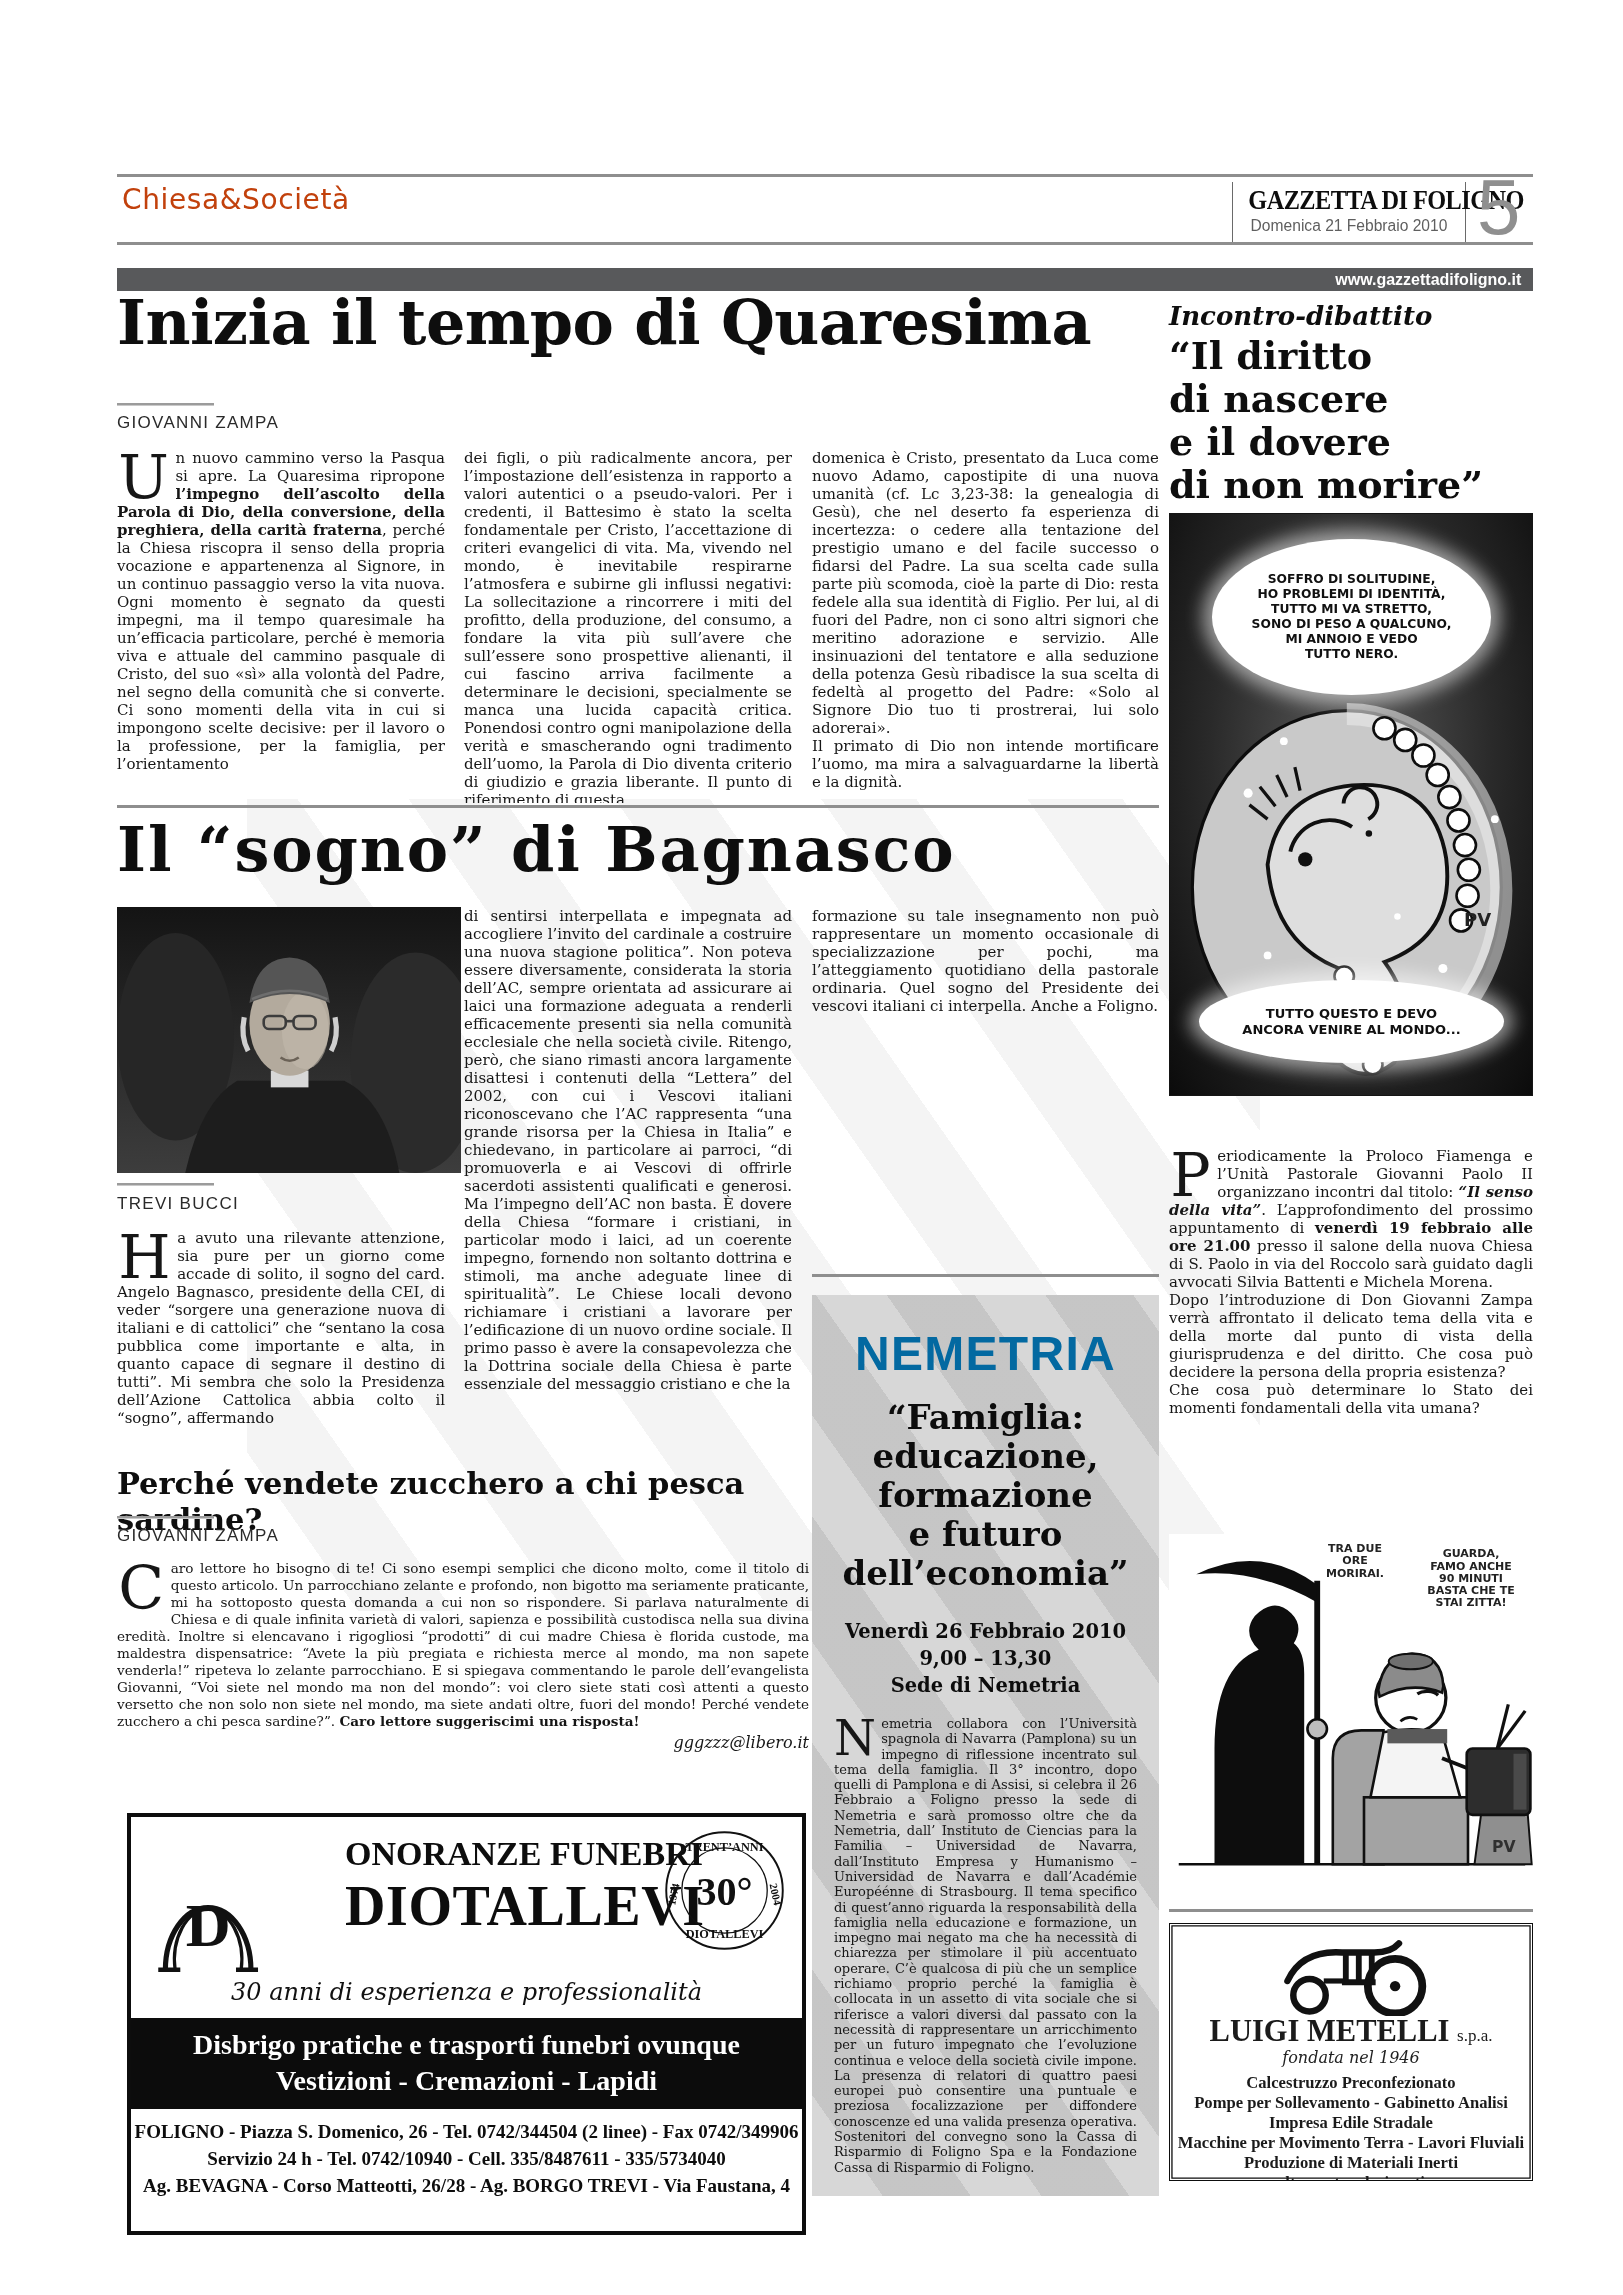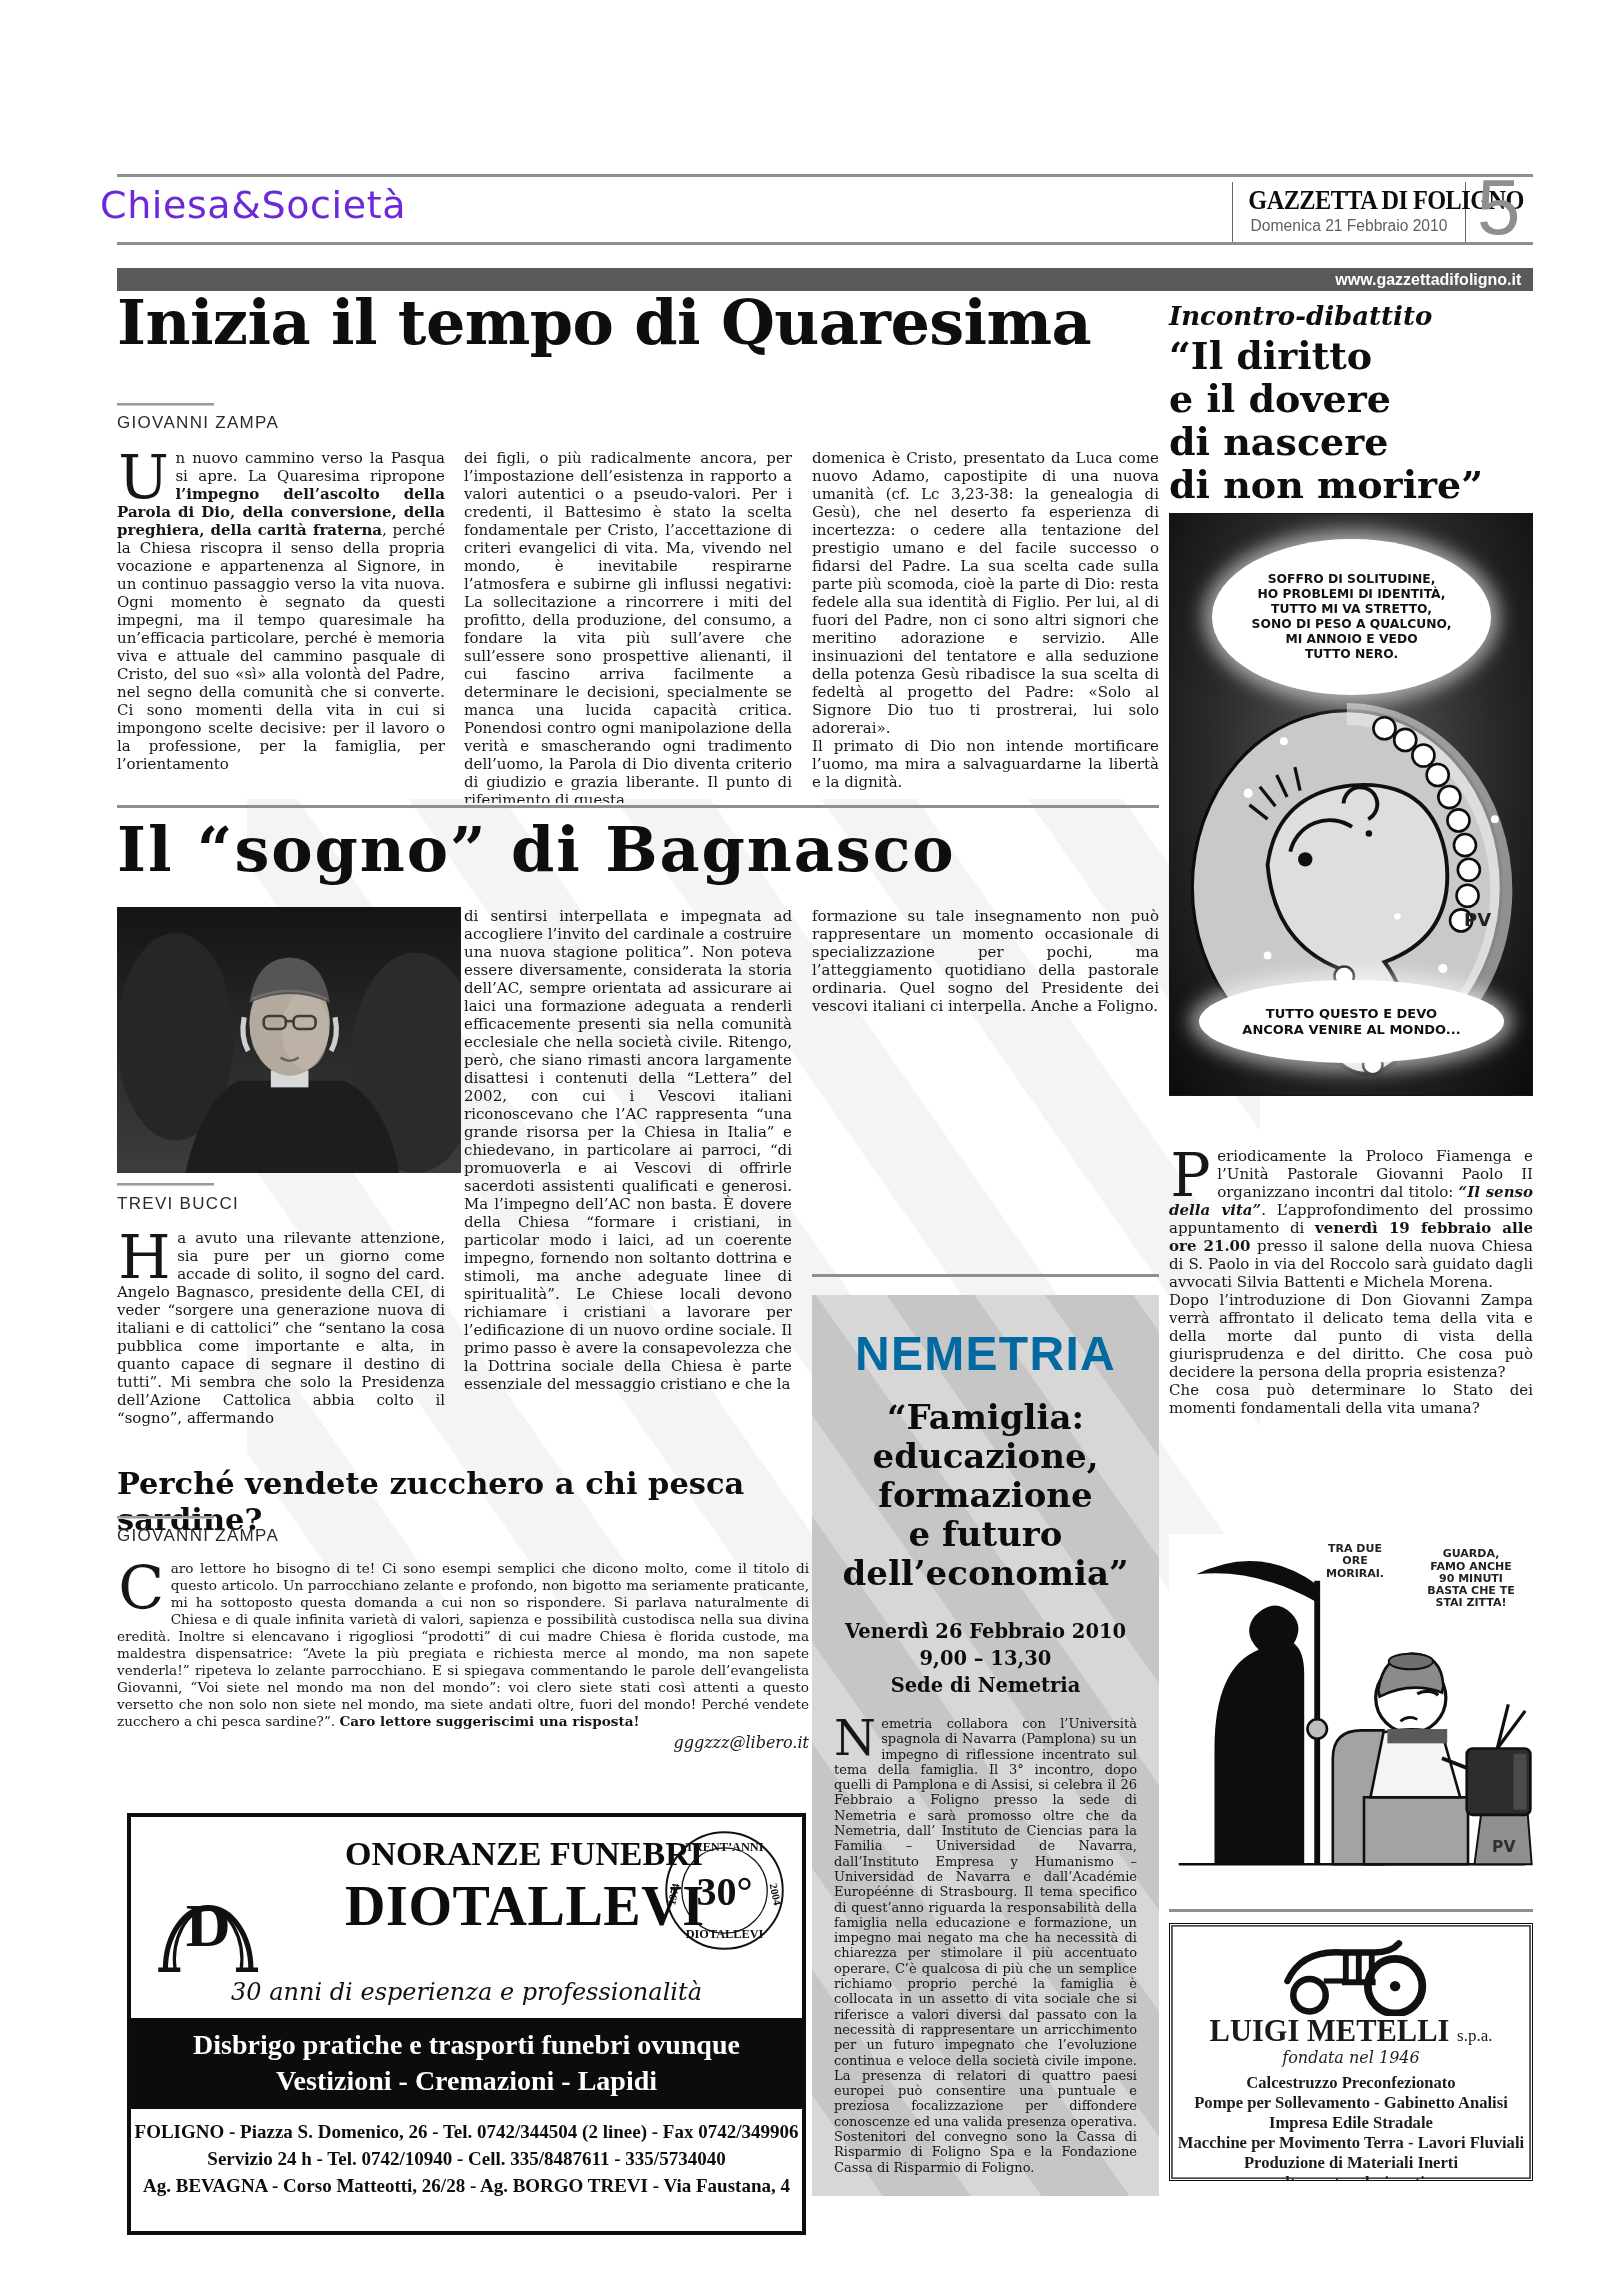--- a/index.html
+++ b/index.html
@@ -8,22 +8,22 @@
   [data-name]{box-sizing:border-box;}
 
   
   .dbl{border-top:2.6px solid #8e8e8e;border-bottom:1.3px solid #8e8e8e;height:3.2px;position:absolute;}
   .kickbar{position:absolute;width:97px;height:1.9px;border-top:2.6px solid #9b9b9b;border-bottom:1.3px solid #c9c9c9;}
   .webbar{position:absolute;left:117px;top:253px;width:1416px;height:23.4px;background:#58595b;
           color:#fff;font-family:"Liberation Sans",sans-serif;font-weight:bold;font-size:16px;
           line-height:23.4px;text-align:right;padding-right:11.7px;margin-top:15px;}
 
   
-  .section-label{position:absolute;left:100px;top:183px;font-family:"DejaVu Sans",sans-serif;
-          font-size:38px;color:#6d28d9;letter-spacing:0.6px;}
+  .section-label{position:absolute;left:122px;top:183px;font-family:"DejaVu Sans",sans-serif;
+          font-size:28px;color:#c2410c;letter-spacing:0.6px;}
   .mastbox{position:absolute;left:1232px;top:182px;width:234px;height:61px;
           border-left:1.3px solid #6a6a6a;border-right:1.3px solid #6a6a6a;text-align:center;padding-top:2.6px;}
   .masthead{display:inline-block;font-family:"Liberation Serif",serif;font-weight:bold;font-size:27px;
           color:#0d0d0d;transform:scaleX(.9);white-space:nowrap;letter-spacing:-0.6px;}
   .mastdate{font-family:"Liberation Sans",sans-serif;font-size:15.6px;color:#5f5f5f;margin-top:1.3px;}
   .pagenum{position:absolute;left:1477px;top:168px;font-family:"Liberation Sans",sans-serif;
           font-size:78px;color:#8f8f8f;line-height:1;}
 
   
   .h1{position:absolute;font-family:"DejaVu Serif",serif;font-weight:bold;color:#0e0e0e;}
@@ -110,22 +110,22 @@
   <div class="body dc" style="left:117px;top:449px;width:328px;height:354px;" data-name="article-quaresima-col1">
     <span data-name="col1-text">Un nuovo cammino verso la Pasqua si apre. La Quaresima ripropone </span><b data-name="col1-bold-text">l’impegno dell’ascolto della Parola di Dio, della conversione, della preghiera, della carità fraterna</b><span data-name="col1-rest-text">, perché la Chiesa riscopra il senso della propria vocazione e appartenenza al Signore, in un continuo passaggio verso la vita nuova. Ogni momento è segnato da questi impegni, ma il tempo quaresimale ha un’efficacia particolare, perché è memoria viva e attuale del cammino pasquale di Cristo, del suo «sì» alla volontà del Padre, nel segno della comunità che si converte. Ci sono momenti della vita in cui si impongono scelte decisive: per il lavoro o la professione, per la famiglia, per l’orientamento</span>
   </div>
   <div class="body" style="left:464px;top:449px;width:328px;height:354px;" data-name="article-quaresima-col2">dei figli, o più radicalmente ancora, per l’impostazione dell’esistenza in rapporto a valori autentici o a pseudo-valori. Per i credenti, il Battesimo è stato la scelta fondamentale per Cristo, l’accettazione di criteri evangelici di vita. Ma, vivendo nel mondo, è inevitabile respirarne l’atmosfera e subirne gli influssi negativi: La sollecitazione a rincorrere i miti del profitto, della produzione, del consumo, a fondare la vita più sull’avere che sull’essere sono prospettive alienanti, il cui fascino arriva facilmente a determinare le decisioni, specialmente se manca una lucida capacità critica. Ponendosi contro ogni manipolazione della verità e smascherando ogni tradimento dell’uomo, la Parola di Dio diventa criterio di giudizio e grazia liberante. Il punto di riferimento di questa</div>
   <div class="body pre" style="left:812px;top:449px;width:347px;height:354px;" data-name="article-quaresima-col3">domenica è Cristo, presentato da Luca come nuovo Adamo, capostipite di una nuova umanità (cf. Lc 3,23-38: la genealogia di Gesù), che nel deserto fa esperienza di incertezza: o cedere alla tentazione del prestigio umano e del facile successo o fidarsi del Padre. La sua scelta cade sulla parte più scomoda, cioè la parte di Dio: resta fedele alla sua identità di Figlio. Per lui, al di fuori del Padre, non ci sono altri signori che meritino adorazione e servizio. Alle insinuazioni del tentatore e alla seduzione della potenza Gesù ribadisce la sua scelta di fedeltà al progetto del Padre: «Solo al Signore Dio tuo ti prostrerai, lui solo adorerai».
 Il primato di Dio non intende mortificare l’uomo, ma mira a salvaguardarne la libertà e la dignità.</div>
 
   <div class="kicker" style="left:1169px;top:301px;" data-name="sidebar-kicker">Incontro-dibattito</div>
   <div class="h1" style="left:1169px;top:334px;font-size:38px;line-height:43px;width:364px;" data-name="sidebar-title">
     <div data-name="sidebar-title-line">“Il diritto</div>
+    <div data-name="sidebar-title-line">di nascere</div>
     <div data-name="sidebar-title-line">e il dovere</div>
-    <div data-name="sidebar-title-line">di nascere</div>
     <div data-name="sidebar-title-line">di non morire”</div>
   </div>
 
   <div class="cartoon1" data-name="cartoon-fetus">
     <svg width="364" height="583" viewBox="0 0 560 898" data-name="fetus-drawing-svg" style="position:absolute;inset:0;">
       <ellipse cx="272" cy="575" rx="238" ry="272" fill="#c9c9c9" stroke="#0d0d0d" stroke-width="5"></ellipse>
       <path d="M272 308 a238 272 0 0 1 238 272 a238 272 0 0 1 -110 228" fill="none" stroke="#ededed" stroke-width="34" opacity="0.55"></path>
       <path d="M150 540 Q165 430 280 418 Q405 408 425 530 Q440 650 330 690 Q385 765 345 845 Q300 880 260 845 Q290 775 260 700 Q160 660 150 540 Z" fill="#dedede" stroke="#101010" stroke-width="6"></path>
       <path d="M185 520 a62 62 0 0 1 95 -38" fill="none" stroke="#101010" stroke-width="6"></path>
       <circle cx="208" cy="532" r="11" fill="#101010"></circle>

